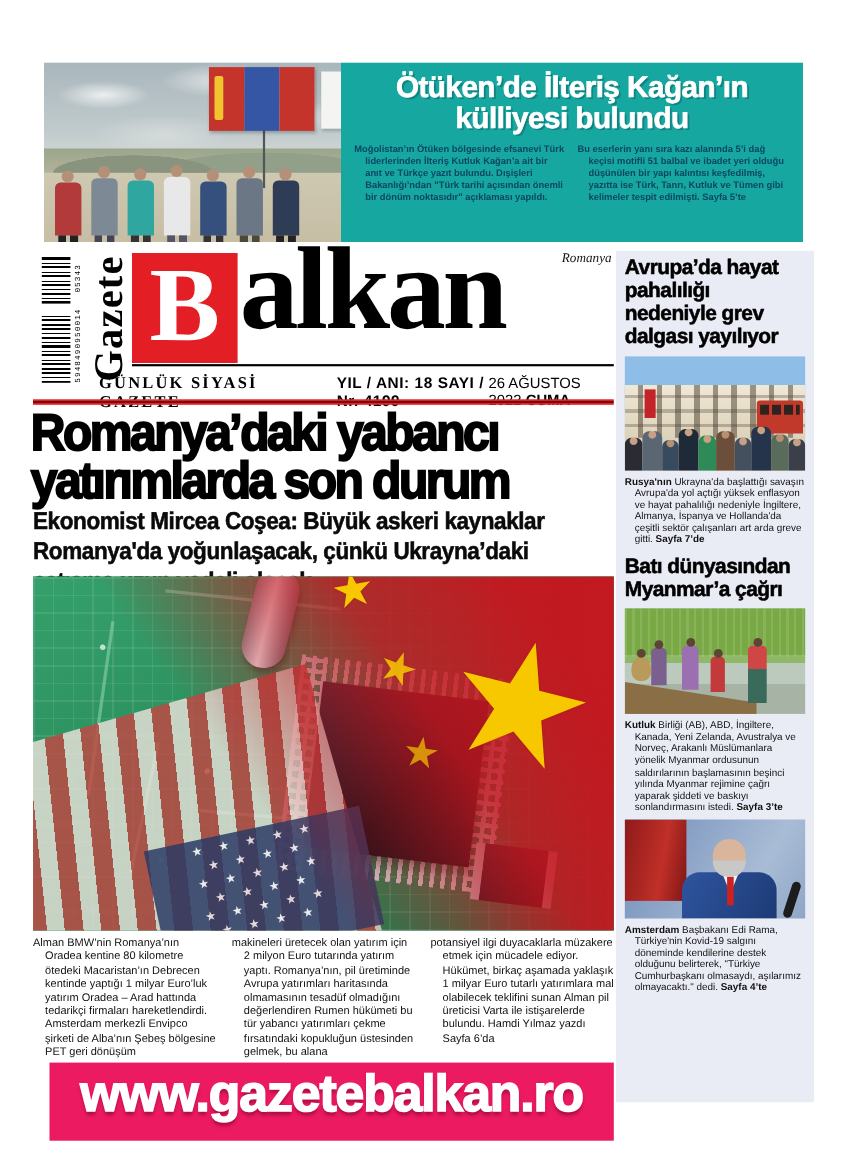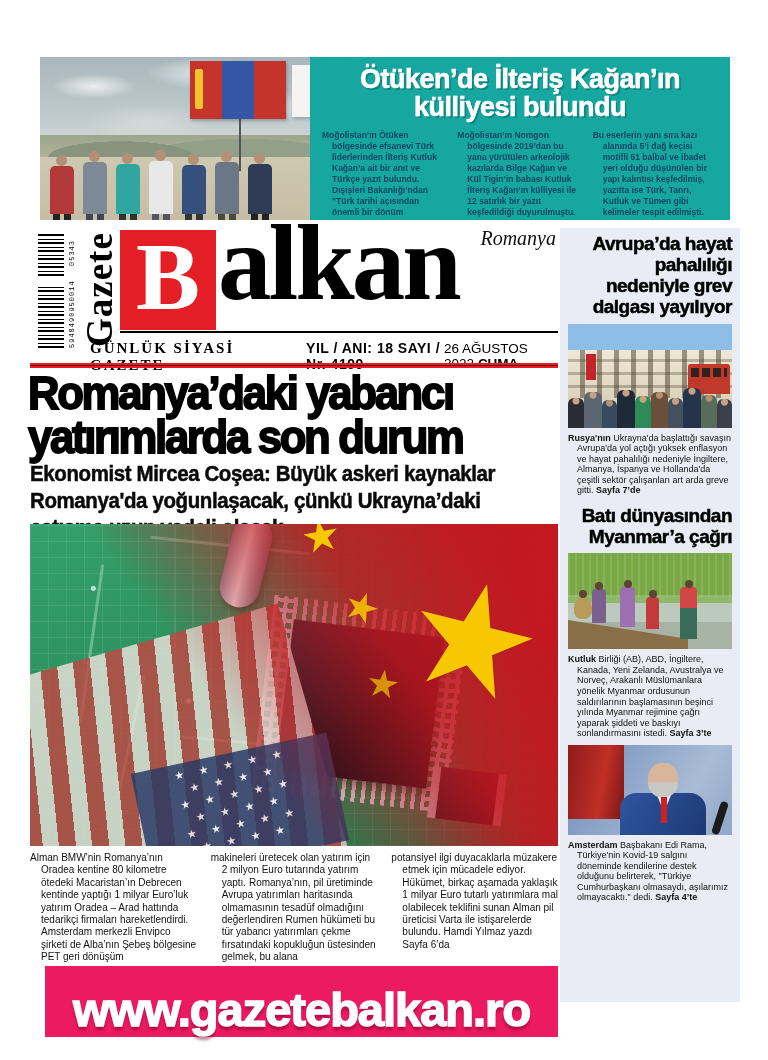--- a/index.html
+++ b/index.html
@@ -54,21 +54,21 @@
       writing-mode:vertical-rl; transform:rotate(180deg); text-align:center;
       font-family:"Liberation Serif", serif; font-weight:bold; font-size:37px; letter-spacing:1px; color:#000; }
   .logo-row { position:absolute; left:90px; top:0; width:438px; height:106px; }
   .logo-b-box { position:absolute; left:0; top:2px; width:96px; height:100px; background:#e31e24;
                 display:flex; align-items:center; justify-content:center; }
   .logo-b { font-family:"Liberation Serif", serif; font-weight:bold; color:#fff; font-size:96px; line-height:1;
             margin-top:-6px; }
   .logo-rest { position:absolute; left:98px; top:-26px; font-family:"Liberation Serif", serif; font-weight:bold;
                color:#000; font-size:107px; letter-spacing:-3px; }
   .edition { position:absolute; right:2px; top:-1px; font-family:"Liberation Serif", serif; font-style:italic;
-             font-size:20px; color:#111; }
+             font-size:12px; color:#111; }
   .logo-rule { position:absolute; left:0; top:103px; width:438px; height:2px; background:#000; }
   .mast-row { position:absolute; left:60px; top:112px; width:468px; display:flex; align-items:baseline; }
   .tagline { font-family:"Liberation Serif", serif; font-weight:bold; font-size:15px; letter-spacing:2px; color:#000; }
   .issue { font-weight:bold; font-size:14px; letter-spacing:0.5px; color:#000; margin-left:58px; }
   .dateline { margin-left:auto; font-size:13.5px; color:#000; }
   .dateline b { font-weight:bold; }
   .red-rule { position:absolute; left:30px; top:363px; width:528px; height:5px;
               background:linear-gradient(#e31e24 0 1.8px, #6b0f12 1.8px 3.2px, #e31e24 3.2px); }
 
   
@@ -116,28 +116,28 @@
                  linear-gradient(270deg, rgba(198,22,31,.5), rgba(198,22,31,0) 26%); }
   .star { position:absolute; color:#f7c800; text-shadow:0 0 2px rgba(120,40,0,.3); }
 
   
   .body-cols { position:absolute; left:30px; top:852px; width:528px; height:110px; display:flex; gap:14px; }
   .body-col { flex:1; font-size:10px; line-height:1.24; color:#111; padding-left:11px; text-indent:-11px; }
   .body-col b { font-weight:normal; }
 
   
   .site-banner { position:absolute; left:45px; top:966px; width:513px; height:71px; background:#ec1a60;
-      display:flex; align-items:flex-end; justify-content:center; }
+      display:flex; align-items:flex-start; justify-content:center; }
   .site-banner span { color:#fff; font-weight:bold; font-size:47px; letter-spacing:-1px;
       -webkit-text-stroke:1.5px #fff; text-shadow:0 4px 3px rgba(110,0,40,.5); }
 
   
   .sidebar { position:absolute; left:560px; top:228px; width:180px; height:774px; background:#eaecf5;
              padding:6px 8px; overflow:hidden; }
-  .sb-headline { font-weight:bold; color:#000; text-align:right; letter-spacing:-0.5px;
+  .sb-headline { font-weight:bold; color:#000; text-align:left; letter-spacing:-0.5px;
                  -webkit-text-stroke:0.5px #000; }
   .sb-h1 { font-size:19px; line-height:1.1; }
   .sb-h2 { font-size:19px; line-height:1.1; margin-top:10px; }
   .sb-h3 { font-size:16px; line-height:1.18; margin-top:10px; }
   .sb-photo { position:relative; width:164px; margin:6px 0 5px; overflow:hidden; }
   .sb-text { font-size:9px; line-height:1.17; color:#111; padding-left:9px; text-indent:-9px; }
   .sb-text b { font-weight:bold; }
 
   
   .ph-london { height:104px; background:linear-gradient(#8ebde8 0 38%, #cfe3f2 55%, #d8d2c2 56%); }
@@ -220,21 +220,20 @@
           </div>
         <div class="person" style="height:50px;background:#2e3d55;color:#222">
             <span class="legs"></span>
           </div>
       </div>
     </div>
     <div class="teal-panel">
       <div class="teal-headline">Ötüken’de İlteriş Kağan’ın külliyesi bulundu</div>
       <div class="teal-cols">
         <div class="teal-col"><span>Moğolistan’ın Ötüken bölgesinde efsanevi Türk liderlerinden İlteriş Kutluk Kağan’a ait bir anıt ve Türkçe yazıt bulundu. Dışişleri Bakanlığı’ndan "Türk tarihi açısından önemli bir dönüm noktasıdır" açıklaması yapıldı.</span></div>
-        <div class="teal-col"><span>Moğolistan’ın Nomgon bölgesinde 2019’dan bu yana yürütülen arkeolojik kazılarda Bilge Kağan ve Kül Tigin’in babası Kutluk İlteriş Kağan’ın külliyesi ile 12 satırlık bir yazıt keşfedildiği duyurulmuştu.</span></div>
         <div class="teal-col"><span>Bu eserlerin yanı sıra kazı alanında 5’i dağ keçisi motifli 51 balbal ve ibadet yeri olduğu düşünülen bir yapı kalıntısı keşfedilmiş, yazıtta ise Türk, Tanrı, Kutluk ve Tümen gibi kelimeler tespit edilmişti. </span><b>Sayfa 5’te</b></div>
       </div>
     </div>
   </div>
 
   <div class="masthead">
     <div class="barcode-wrap">
       <div class="barcode" style="top:0; height:44px;"></div>
       <div class="barcode" style="top:52px; height:64px;"></div>
       <span class="bc-num" style="left:30px; top:116px;">5948490950014</span>

